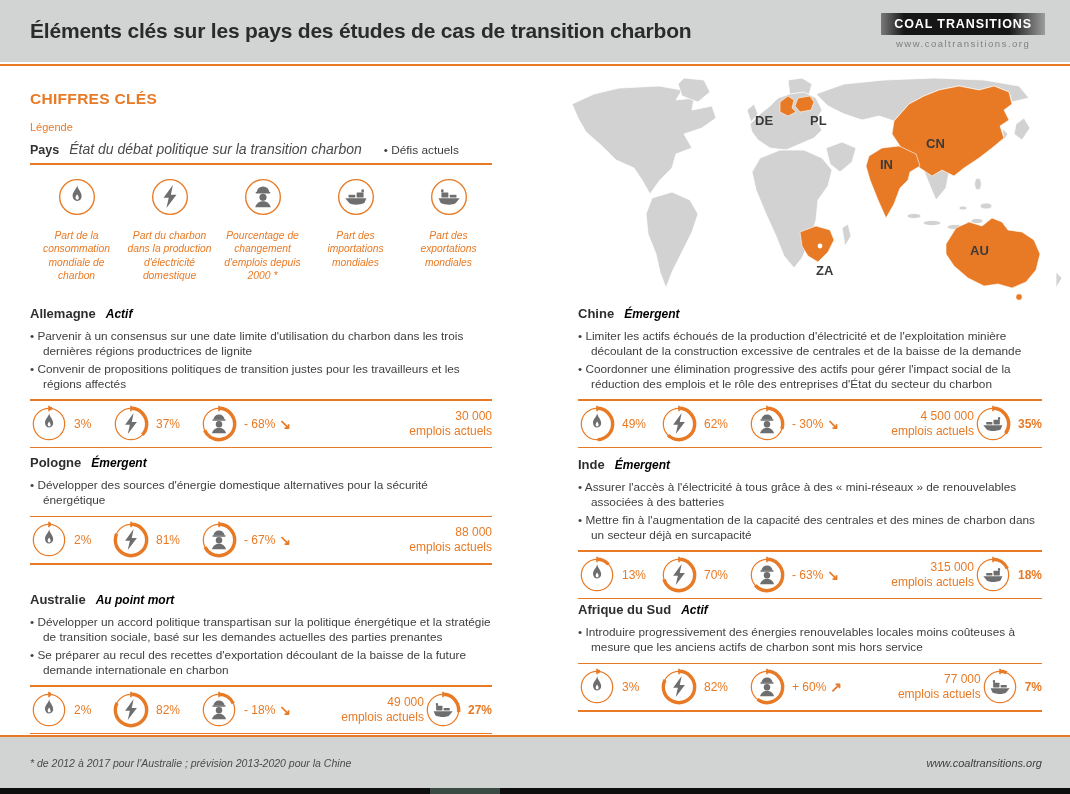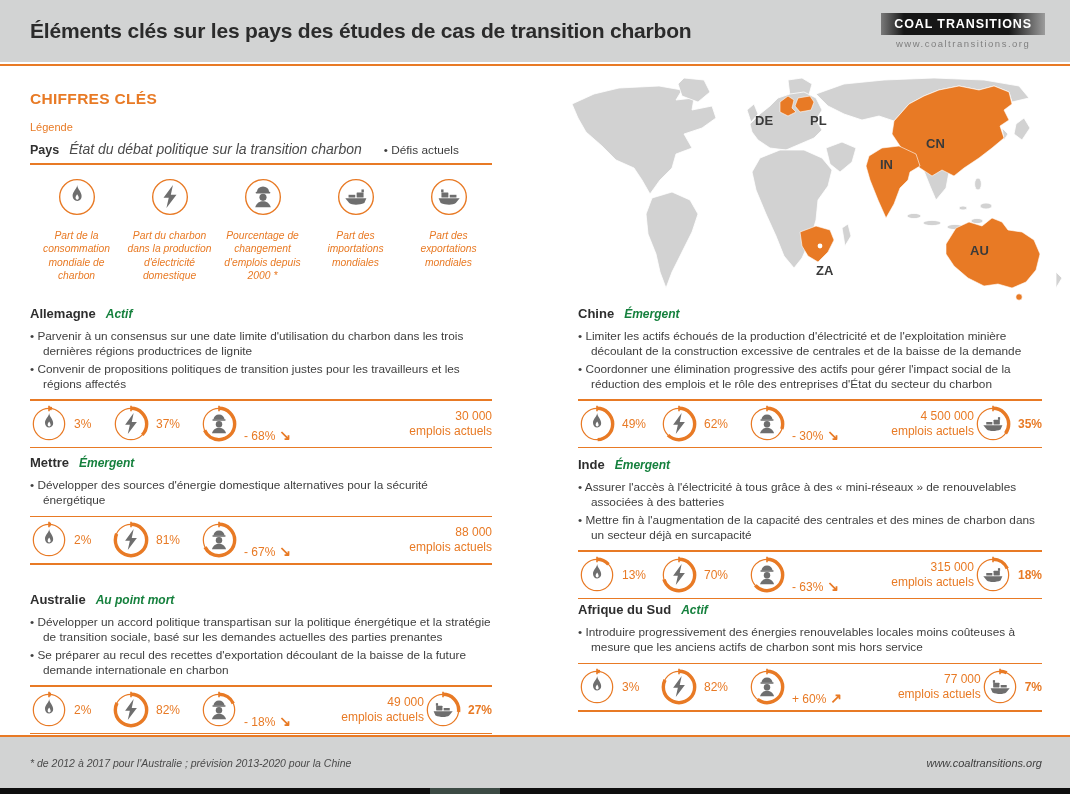--- a/index.html
+++ b/index.html
@@ -35,31 +35,31 @@
   
   .country{position:absolute;}
   .pos-0{top:301px;left:30px;width:462px;}
   .pos-1{top:450px;left:30px;width:462px;}
   .pos-2{top:587px;left:30px;width:462px;}
   .pos-3{top:301px;left:578px;width:464px;}
   .pos-4{top:452px;left:578px;width:464px;}
   .pos-5{top:597px;left:578px;width:464px;}
   .c-head{margin:0 0 6px 0;}
   .c-name{font-size:13px;font-weight:bold;color:#2e2e2e;}
-  .c-status{font-size:12px;font-style:italic;color:#15803d;margin-left:10px;}
+  .c-status{font-size:12px;font-style:italic;color:#000000;margin-left:10px;}
   .c-bullets{margin:0 0 7px 0;padding:0;list-style:none;}
   .c-bullets li{font-size:11.8px;line-height:1.3;color:#3e3e3e;padding-left:13px;text-indent:-13px;margin-bottom:2px;}
   .c-bullets li::before{content:"\2022  ";}
   .rule{height:1.5px;background:#e87a25;}
   .stats{display:flex;align-items:center;height:46px;}
   .stat{display:flex;align-items:center;}
   .stat .pct{font-size:12px;color:#e87a25;margin-left:6px;white-space:nowrap;}
   .s-consumption{width:82px;}
   .s-electricity{width:88px;}
-  .s-jobs{width:140px;align-items:flex-end;}
+  .s-jobs{width:140px;}
   .arrow{font-size:14px;font-weight:bold;color:#e87a25;margin-left:4px;}
   .jobs{flex:1;text-align:right;font-size:12px;line-height:1.25;color:#e87a25;}
   .s-trade{justify-content:flex-end;font-weight:bold;}
   
   .map{position:absolute;left:563px;top:76px;width:507px;height:229px;}
   .map svg{display:block;}
   .land{fill:#d2d2d2;stroke:#ffffff;stroke-width:0.8;}
   .hl{fill:#e87a25;stroke:#ffffff;stroke-width:0.6;}
   .map-label{font-family:"Liberation Sans",sans-serif;font-size:13px;font-weight:bold;fill:#3a3a3a;}
   
@@ -256,21 +256,21 @@
         <div class="jobs-val">30 000</div>
         <div class="jobs-lbl">emplois actuels</div>
       </div>
 
     </div>
     <div class="rule"></div>
   </section>
 
   <section class="country pos-1">
     <h3 class="c-head">
-      <span class="c-name">Mettre</span><span class="c-status">Émergent</span>
+      <span class="c-name">Pologne</span><span class="c-status">Émergent</span>
     </h3>
     <ul class="c-bullets">
           <li>Développer des sources d'énergie domestique alternatives pour la sécurité énergétique</li>
         </ul>
     <div class="rule"></div>
     <div class="stats">
       <div class="stat s-consumption">
             <svg class="ring" viewBox="0 0 40 40" width="38" height="38">
               <line class="tick" x1="20" y1="0.8" x2="20" y2="6.6"></line>
               <circle class="rbase" cx="20" cy="20" r="16.5"></circle>

